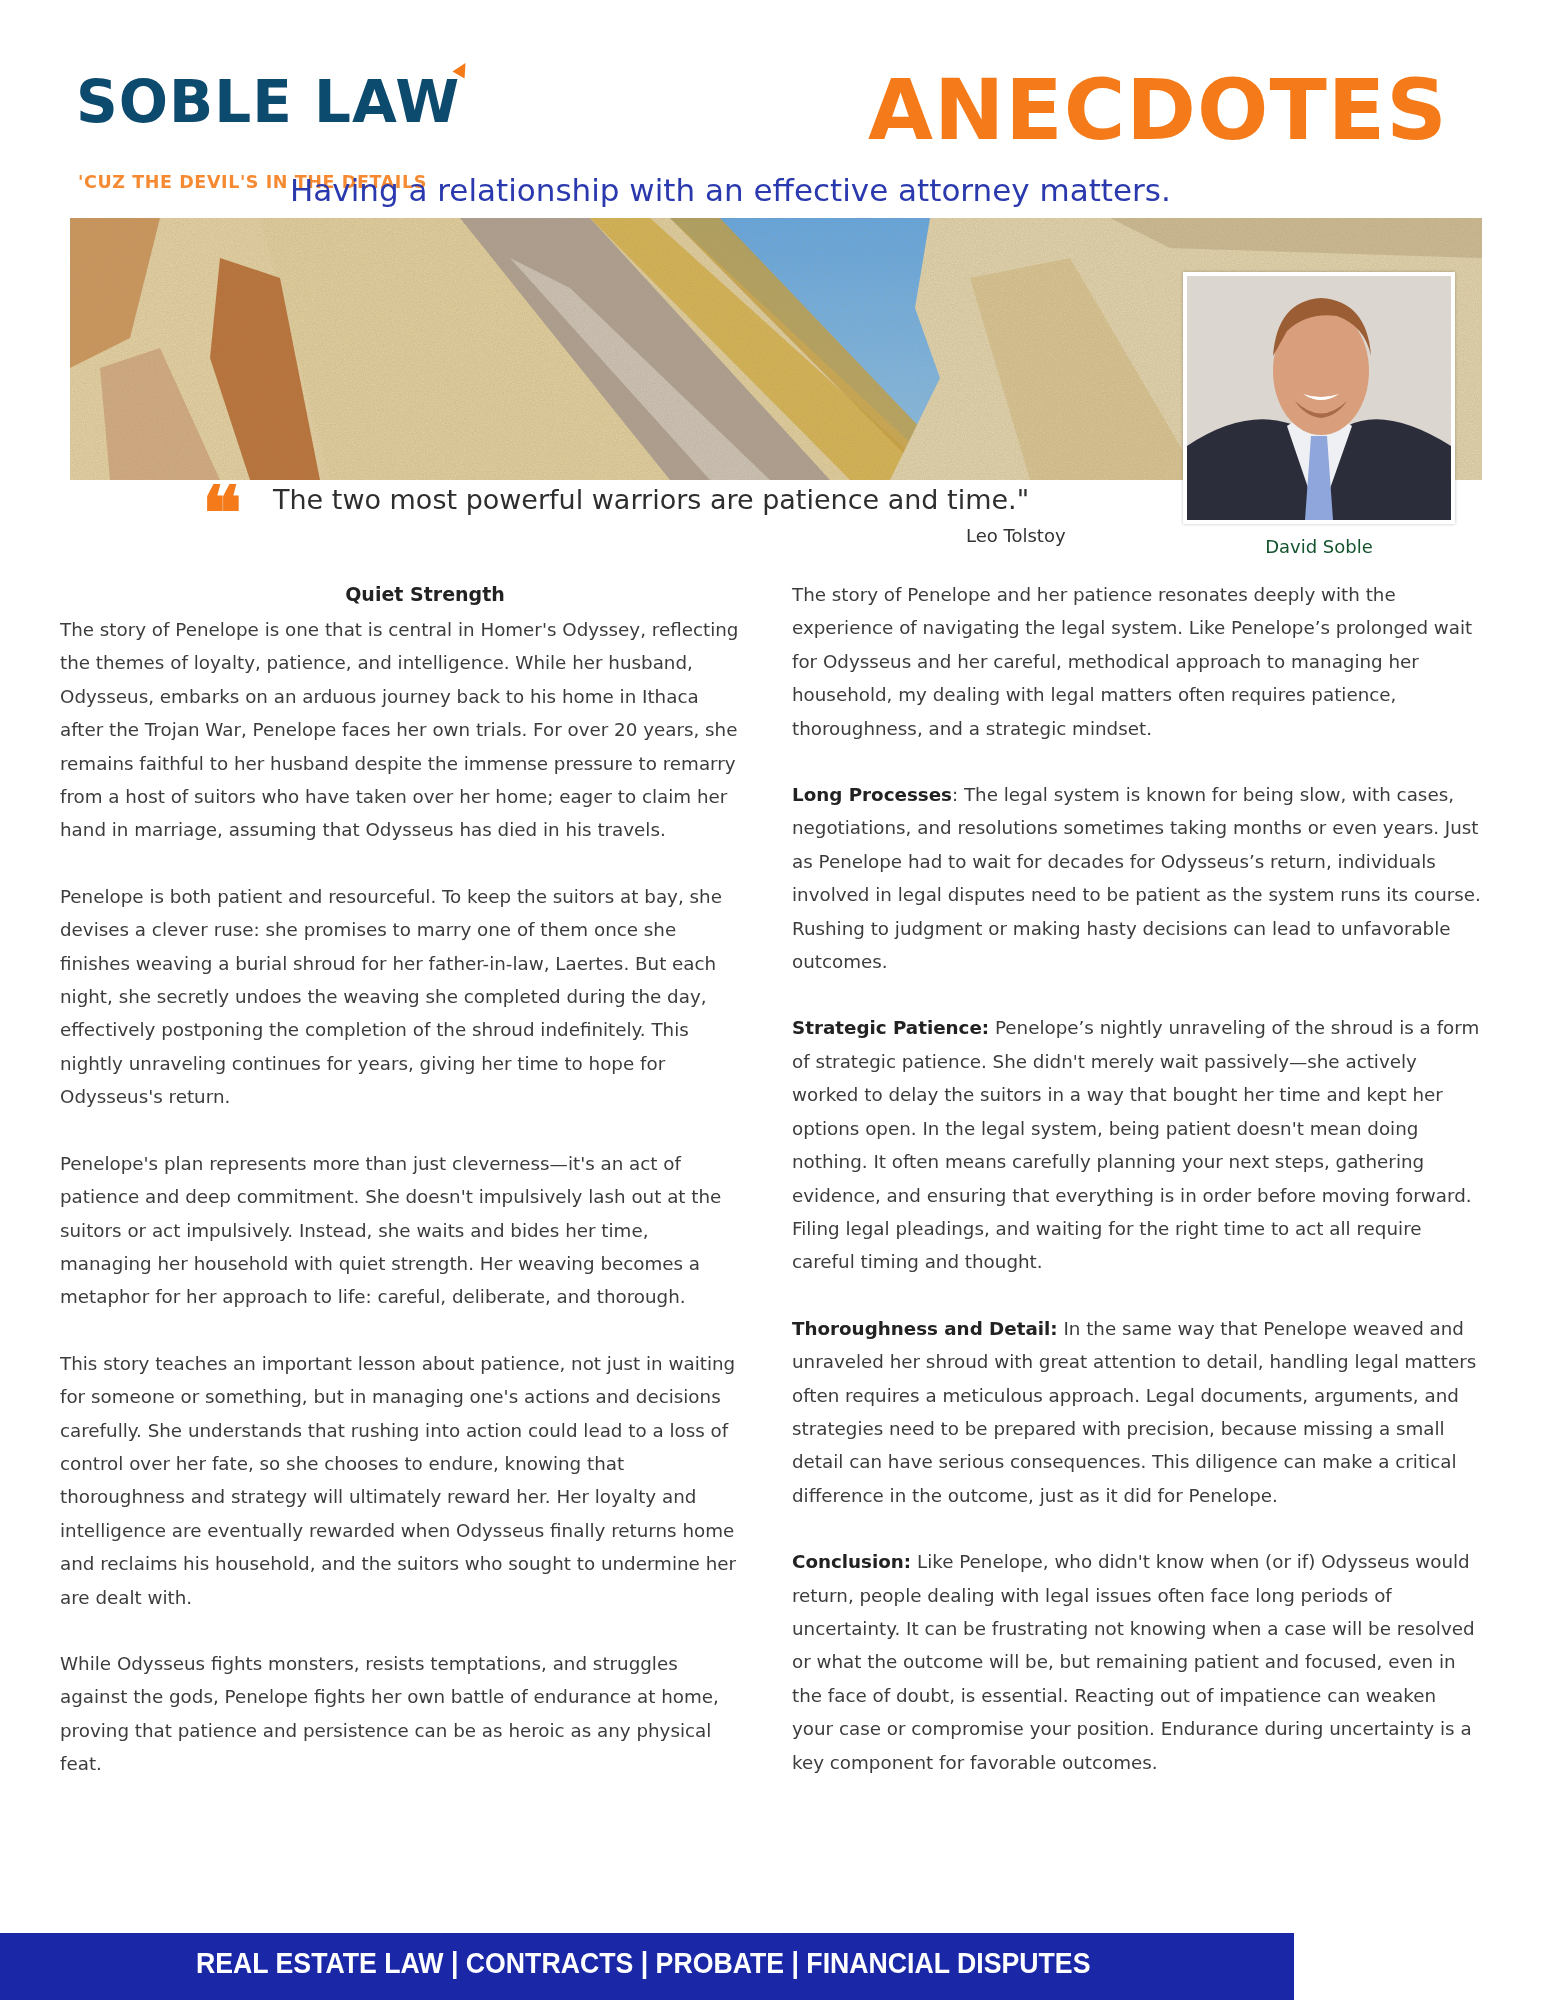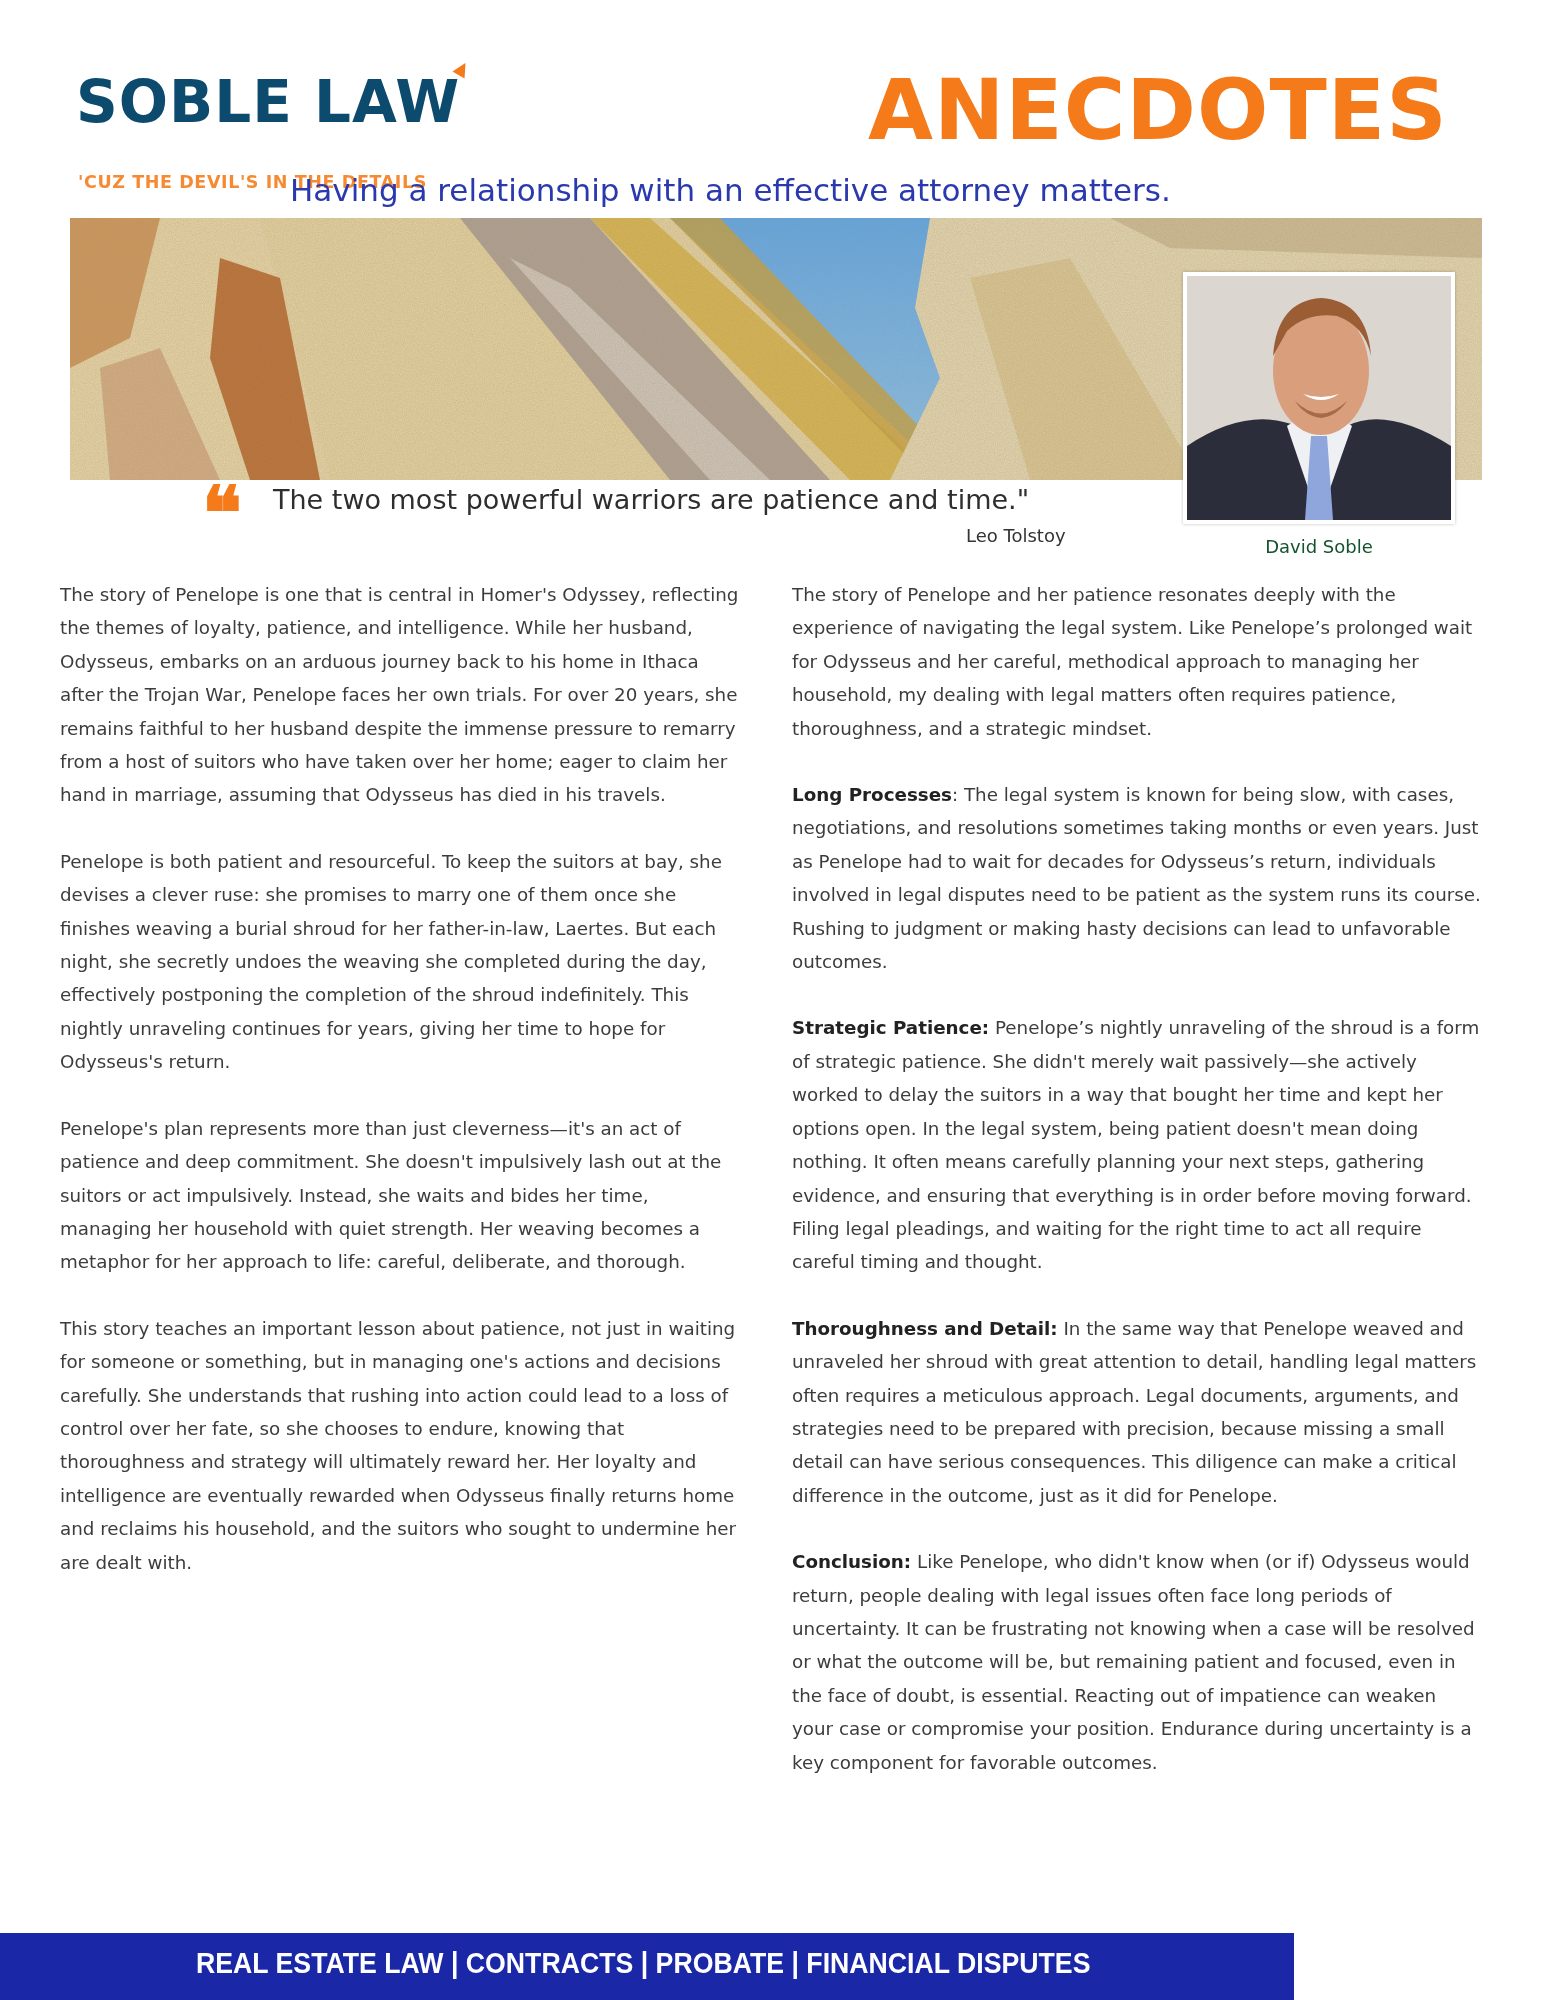--- a/index.html
+++ b/index.html
@@ -89,24 +89,26 @@
     </svg>
   </div>
 </div>
 <div id="photo-caption" class="abs">David Soble</div>
 
 <div id="quote-mark" class="abs">❝</div>
 <div id="quote-text" class="abs">The two most powerful warriors are patience and time."</div>
 <div id="quote-author" class="abs">Leo Tolstoy</div>
 
 <div id="col-left" class="col">
+  <h2>Quiet Strength</h2>
   <p>The story of Penelope is one that is central in Homer's Odyssey, reflecting the themes of loyalty, patience, and intelligence. While her husband, Odysseus, embarks on an arduous journey back to his home in Ithaca after the Trojan War, Penelope faces her own trials.  For over 20 years, she remains faithful to her husband despite the immense pressure to remarry from a host of suitors who have taken over her home; eager to claim her hand in marriage, assuming that Odysseus has died in his travels.</p>
   <p>Penelope is both patient and resourceful. To keep the suitors at bay, she devises a clever ruse: she promises to marry one of them once she finishes weaving a burial shroud for her father-in-law, Laertes. But each night, she secretly undoes the weaving she completed during the day, effectively postponing the completion of the shroud indefinitely. This nightly unraveling continues for years, giving her time to hope for Odysseus's return.</p>
   <p>Penelope's plan represents more than just cleverness—it's an act of patience and deep commitment. She doesn't impulsively lash out at the suitors or act impulsively. Instead, she waits and bides her time, managing her household with quiet strength. Her weaving becomes a metaphor for her approach to life: careful, deliberate, and thorough.</p>
   <p>This story teaches an important lesson about patience, not just in waiting for someone or something, but in managing one's actions and decisions carefully. She understands that rushing into action could lead to a loss of control over her fate, so she chooses to endure, knowing that thoroughness and strategy will ultimately reward her. Her loyalty and intelligence are eventually rewarded when Odysseus finally returns home and reclaims his household, and the suitors who sought to undermine her are dealt with.</p>
+  <p>While Odysseus fights monsters, resists temptations, and struggles against the gods, Penelope fights her own battle of endurance at home, proving that patience and persistence can be as heroic as any physical feat.</p>
 </div>
 
 <div id="col-right" class="col">
   <p>The story of Penelope and her patience resonates deeply with the experience of navigating the legal system. Like Penelope’s prolonged wait for Odysseus and her careful, methodical approach to managing her household, my dealing with legal matters often requires patience, thoroughness, and a strategic mindset.</p>
   <p><span class="lead">Long Processes</span><span>: </span><span>The legal system is known for being slow, with cases, negotiations, and resolutions sometimes taking months or even years. Just as Penelope had to wait for decades for Odysseus’s return, individuals involved in legal disputes need to be patient as the system runs its course. Rushing to judgment or making hasty decisions can lead to unfavorable outcomes.</span></p>
   <p><span class="lead">Strategic Patience:</span><span> </span><span>Penelope’s nightly unraveling of the shroud is a form of strategic patience. She didn't merely wait passively—she actively worked to delay the suitors in a way that bought her time and kept her options open. In the legal system, being patient doesn't mean doing nothing. It often means carefully planning your next steps, gathering evidence, and ensuring that everything is in order before moving forward. Filing legal pleadings, and waiting for the right time to act all require careful timing and thought.</span></p>
   <p><span class="lead">Thoroughness and Detail:</span><span> </span><span>In the same way that Penelope weaved and unraveled her shroud with great attention to detail, handling legal matters often requires a meticulous approach. Legal documents, arguments, and strategies need to be prepared with precision, because missing a small detail can have serious consequences.  This diligence can make a critical difference in the outcome, just as it did for Penelope.</span></p>
   <p><span class="lead">Conclusion:</span><span> </span><span>Like Penelope, who didn't know when (or if) Odysseus would return, people dealing with legal issues often face long periods of uncertainty. It can be frustrating not knowing when a case will be resolved or what the outcome will be, but remaining patient and focused, even in the face of doubt, is essential. Reacting out of impatience can weaken your case or compromise your position. Endurance during uncertainty is  a key component for favorable outcomes.</span></p>
 </div>
 

